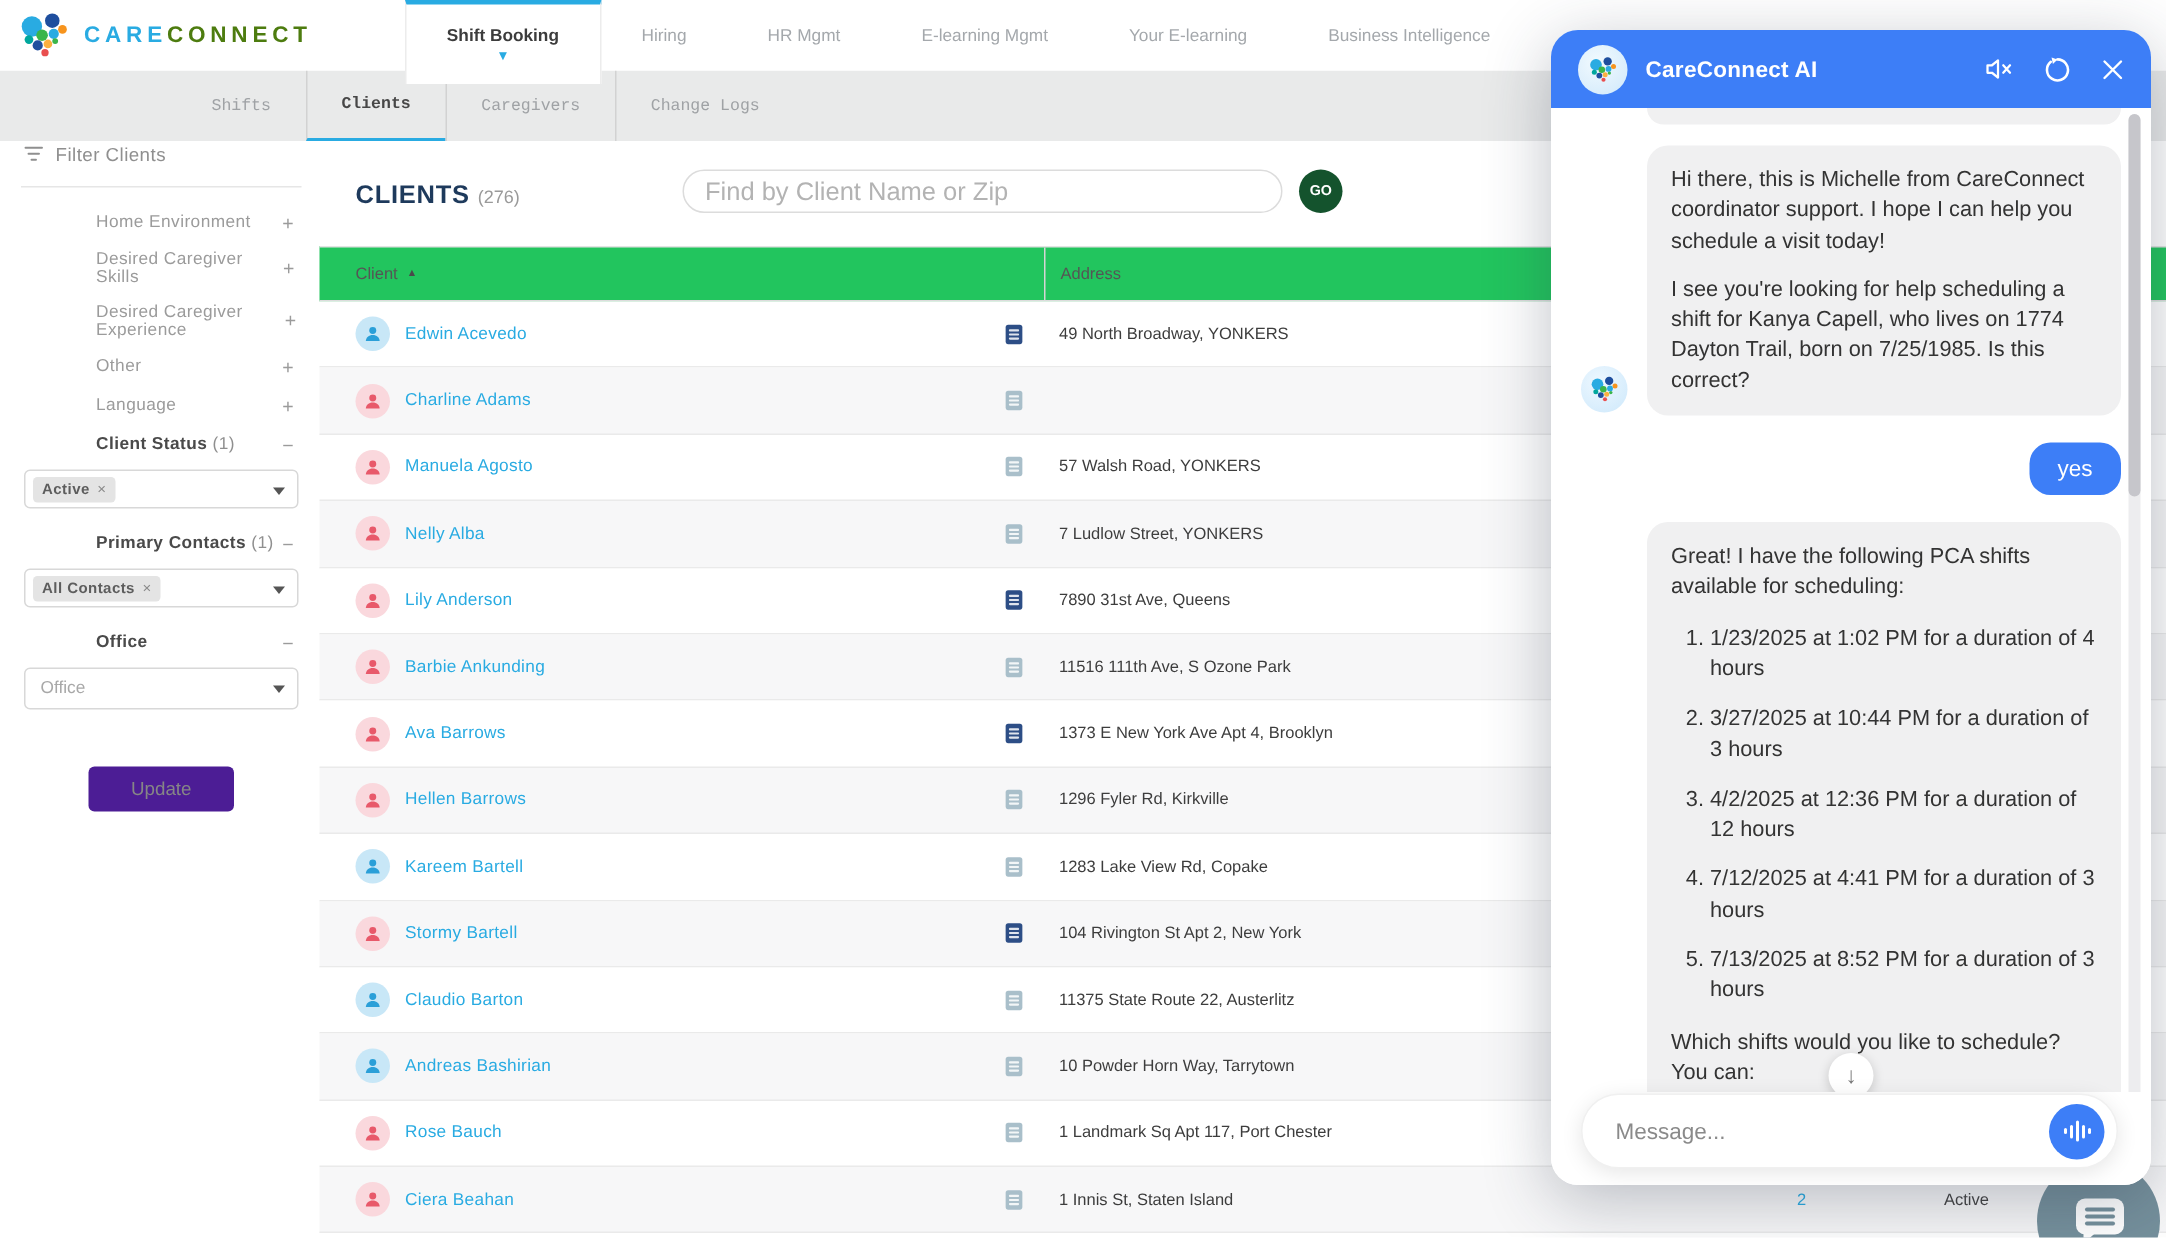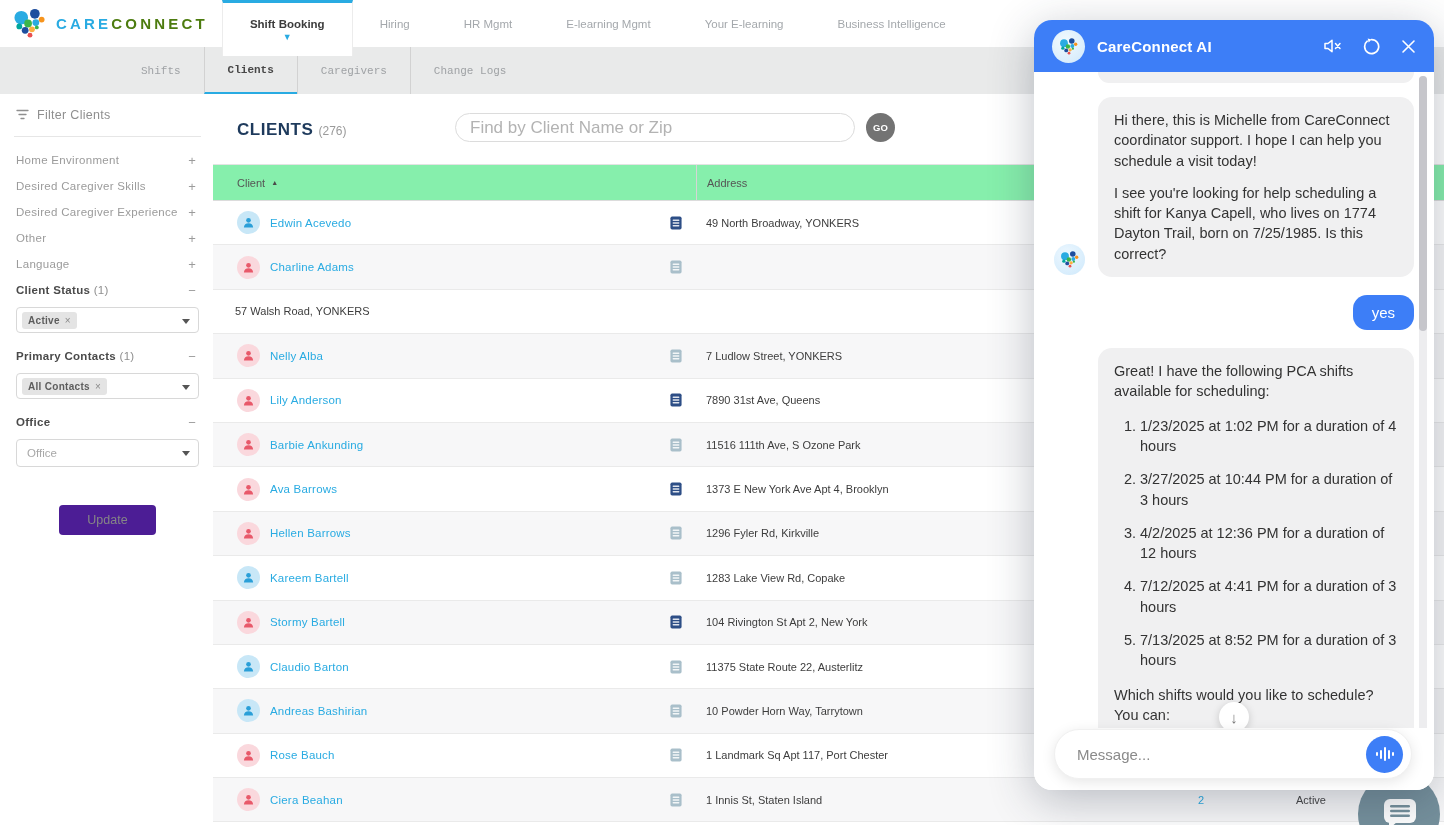--- a/index.html
+++ b/index.html
@@ -5,61 +5,61 @@
   * { margin:0; padding:0; box-sizing:border-box; }
   html,body { width:1444px; height:825px; }
   body { position:relative; overflow:hidden; background:#fff; font-family:"Liberation Sans", sans-serif; }
 
   
   .topnav { position:absolute; left:0; top:0; width:1444px; height:47px; background:#fff; display:flex; align-items:stretch; z-index:6; }
   .logo-wrap { display:flex; align-items:center; gap:8px; padding:0 14px 0 12px; }
   .logo-dots svg { display:block; }
   .logo-text { font-size:15px; font-weight:bold; letter-spacing:3.2px; }
   .logo-care { color:#29abe2; } .logo-connect { color:#4d7c0f; }
-  .nav-tabs { display:flex; align-items:stretch; }
+  .nav-tabs { display:flex; align-items:stretch;margin-left:48px; }
   .nav-tab { display:flex; flex-direction:column; align-items:center; justify-content:center; padding:0 27px; font-size:11.5px; color:#a4a8ac; cursor:pointer; position:relative; }
   .nav-tab.active { background:#fff; border-top:3px solid #29abe2; border-left:1px solid #ececec; border-right:1px solid #ececec; color:#3c3c3c; font-weight:bold; z-index:7; height:56px; }
   .nav-caret { color:#29abe2; font-size:9px; margin-top:3px; line-height:8px; }
   
   .partial-pill { position:absolute; left:1137px; top:6px; width:78px; height:24px; border-radius:12px; background:#ececec; z-index:5; }
   .partial-pill .knob { position:absolute; left:3px; top:3px; width:18px; height:18px; border-radius:50%; background:#fff; }
   .partial-dots { position:absolute; left:1238px; top:2px; z-index:5; }
 
   
   .subnav { position:absolute; left:0; top:47px; width:1444px; height:47px; background:#e9eaea; display:flex; align-items:stretch; padding-left:118px; z-index:4;font-family:Liberation Mono, monospace; }
   .subtab { display:flex; align-items:center; padding:0 23px; font-size:11px; color:#9fa2a5; cursor:pointer; position:relative; }
   .subtab + .subtab { border-left:1px solid #d2d2d2; }
   .subtab.active { color:#474747; font-weight:bold; border-bottom:2px solid #29abe2; }
 
   
-  .sidebar { position:absolute; left:0; top:80px; width:216px; height:745px; background:#fff; border-right:1px solid #e2e2e2; padding:28px 16px 0 16px; }
+  .sidebar { position:absolute; left:0; top:68px; width:216px; height:745px; background:#fff; border-right:1px solid #e2e2e2; padding:28px 16px 0 16px; }
   .filter-title { display:flex; align-items:center; gap:8px; color:#8f8f8f; font-size:12.5px; letter-spacing:.3px; }
   .sidebar hr { border:none; border-top:1px solid #e6e6e6; margin:14px -2px 10px -2px; }
-  .filter-row { display:flex; align-items:center; justify-content:space-between; padding:5.5px 0; cursor:pointer; }
+  .filter-row { display:flex; align-items:center; justify-content:space-between; padding:5.5px 0; cursor:pointer;margin-left:48px; }
   .filter-label { font-size:11.5px; color:#9b9b9b; letter-spacing:.3px; }
   .plus, .minus { color:#9b9b9b; font-size:13px; width:14px; text-align:center; cursor:pointer; }
   .filter-row.expanded .filter-label { color:#4a4a4a; font-weight:bold; }
   .filter-count { color:#8f8f8f; font-weight:normal; }
   .select-box { position:relative; border:1px solid #d8d8d8; border-radius:4px; height:26px; margin:4px 0 10px 0; background:#fff; display:flex; align-items:center; padding:0 20px 0 5px; cursor:pointer; }
   .tag-pill { background:#e4e4e4; border-radius:3px; font-size:10px; font-weight:bold; color:#5d5d5d; padding:3px 6px; display:flex; align-items:center; gap:5px; letter-spacing:.3px; }
   .tag-x { color:#8a8a8a; font-size:10px; cursor:pointer; font-weight:normal; }
   .select-caret { position:absolute; right:8px; top:11px; width:0; height:0; border-left:4px solid transparent; border-right:4px solid transparent; border-top:5px solid #555; }
   .select-placeholder { font-size:11.5px; color:#a8a8a8; padding-left:5px; }
   .update-btn { display:block; margin:38px auto 0 auto; background:#4c1d95; color:#868686; border:none; border-radius:4px; font-size:12.5px; padding:8px 28px; font-family:inherit; cursor:pointer; }
 
   
   .main { position:absolute; left:213px; top:80px; width:1231px; height:745px; background:#fff; }
   .clients-head { position:relative; height:84px; }
   .clients-title { position:absolute; left:24px; top:40px; font-size:17px; font-weight:bold; color:#1e3a5c; letter-spacing:.5px; }
   .clients-count { font-size:12px; color:#9a9a9a; font-weight:normal; letter-spacing:0; }
   .search-input { position:absolute; left:242px; top:33px; width:400px; height:29px; border:1px solid #dcdcdc; border-radius:15px; padding:0 14px; font-size:17px; color:#555; font-family:inherit; outline:none; }
   .search-input::placeholder { color:#b3b3b3; }
-  .go-btn { position:absolute; left:653px; top:33px; width:29px; height:29px; border-radius:50%; background:#737373; color:#fff; border:none; font-size:9.5px; font-weight:bold; cursor:pointer; font-family:inherit; }
-
-  .thead { display:flex; height:37px; background:#86efac; border-top:1px solid #e3e3e3; border-bottom:1px solid #dcdcdc; padding-left:12px; align-items:stretch; font-size:11px; color:#555; }
+  .go-btn { position:absolute; left:653px; top:33px; width:29px; height:29px; border-radius:50%; background:#14532d; color:#fff; border:none; font-size:9.5px; font-weight:bold; cursor:pointer; font-family:inherit; }
+
+  .thead { display:flex; height:37px; background:#22c55e; border-top:1px solid #e3e3e3; border-bottom:1px solid #dcdcdc; padding-left:12px; align-items:stretch; font-size:11px; color:#555; }
   .th { display:flex; align-items:center; cursor:pointer; }
   .th-client { width:471px; padding-left:12px; gap:6px; }
   .sort-caret { font-size:7px; color:#4a4a4a; }
   .th-address { width:460px; border-left:1px solid #d5d5d5; padding-left:10px; }
   .trow { display:flex; align-items:center; height:44.4px; padding-left:12px; border-bottom:1px solid #eaeaea; background:#fff; }
   .trow.alt { background:#f7f7f8; }
   .cell-client { width:471px; display:flex; align-items:center; padding-left:12px; }
   .avatar { width:23px; height:23px; border-radius:50%; display:flex; align-items:center; justify-content:center; flex:0 0 23px; }
   .avatar.blue { background:#c8e7f7; color:#2a9fd8; }
   .avatar.pink { background:#fad8dd; color:#e8596a; }
@@ -294,20 +294,37 @@
               <rect x="3" y="4" width="8" height="1.6" rx="0.8" fill="rgba(255,255,255,0.85)"></rect>
               <rect x="3" y="7.2" width="8" height="1.6" rx="0.8" fill="rgba(255,255,255,0.85)"></rect>
               <rect x="3" y="10.4" width="8" height="1.6" rx="0.8" fill="rgba(255,255,255,0.85)"></rect>
             </svg>
           </span>
         </div>
         <div class="cell-contacts"></div>
         <div class="cell-status"></div>
       </div>
       <div class="trow">
+        <div class="cell-client">
+          <span class="avatar pink">
+            <svg viewBox="0 0 24 24" width="13" height="13">
+              <circle cx="12" cy="8" r="4.3" fill="currentColor"></circle>
+              <path d="M3.5 21c0-4.6 3.8-7.6 8.5-7.6s8.5 3 8.5 7.6z" fill="currentColor"></path>
+            </svg>
+          </span>
+          <a class="client-name">Manuela Agosto</a>
+          <span class="note-icon gray">
+            <svg viewBox="0 0 14 16" width="12" height="14">
+              <rect x="0.5" y="0.5" width="13" height="15" rx="2" fill="currentColor"></rect>
+              <rect x="3" y="4" width="8" height="1.6" rx="0.8" fill="rgba(255,255,255,0.85)"></rect>
+              <rect x="3" y="7.2" width="8" height="1.6" rx="0.8" fill="rgba(255,255,255,0.85)"></rect>
+              <rect x="3" y="10.4" width="8" height="1.6" rx="0.8" fill="rgba(255,255,255,0.85)"></rect>
+            </svg>
+          </span>
+        </div>
         <div class="cell-address">57 Walsh Road, YONKERS</div>
         <div class="cell-contacts"></div>
         <div class="cell-status"></div>
       </div>
       <div class="trow alt">
         <div class="cell-client">
           <span class="avatar pink">
             <svg viewBox="0 0 24 24" width="13" height="13">
               <circle cx="12" cy="8" r="4.3" fill="currentColor"></circle>
               <path d="M3.5 21c0-4.6 3.8-7.6 8.5-7.6s8.5 3 8.5 7.6z" fill="currentColor"></path>

